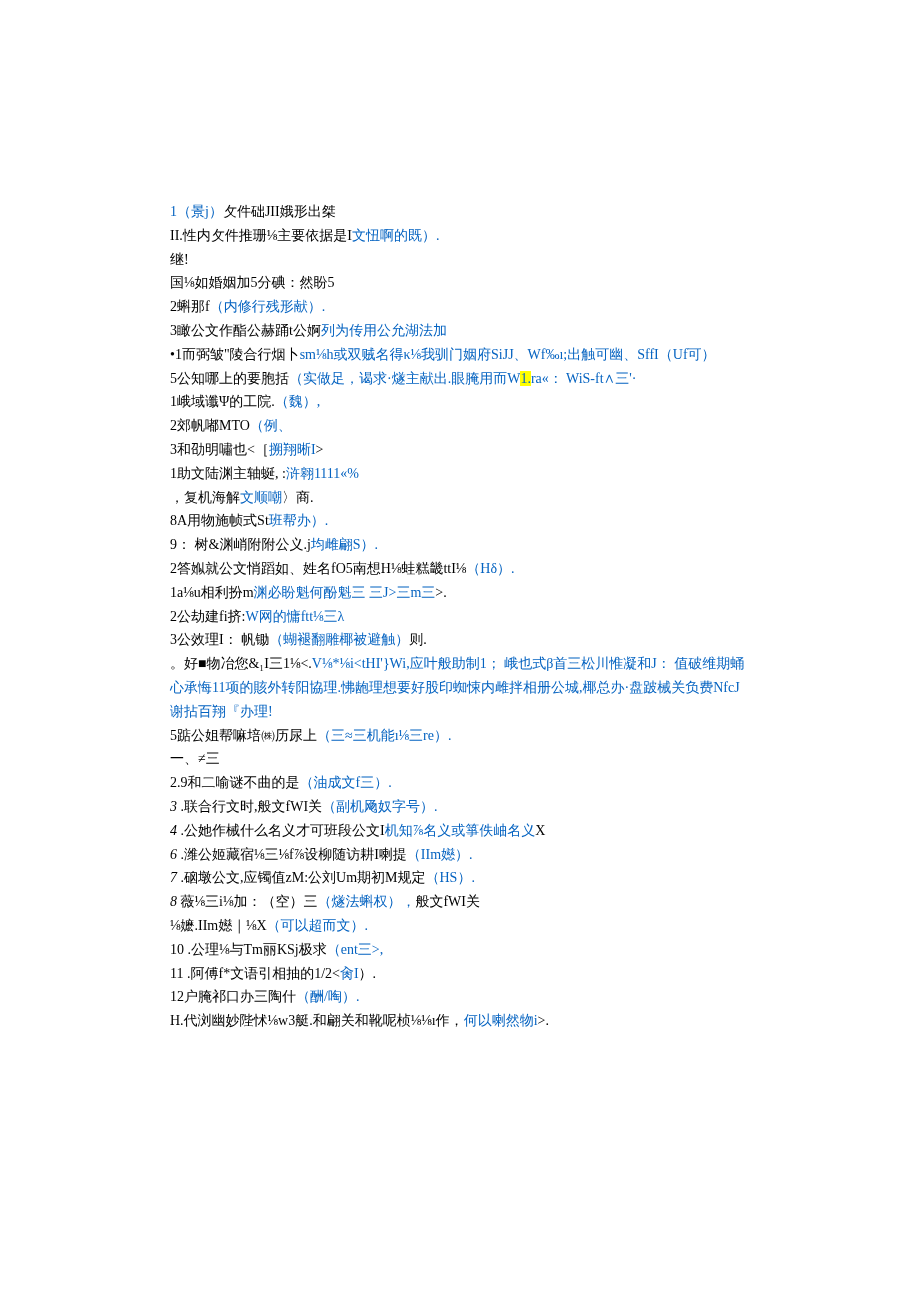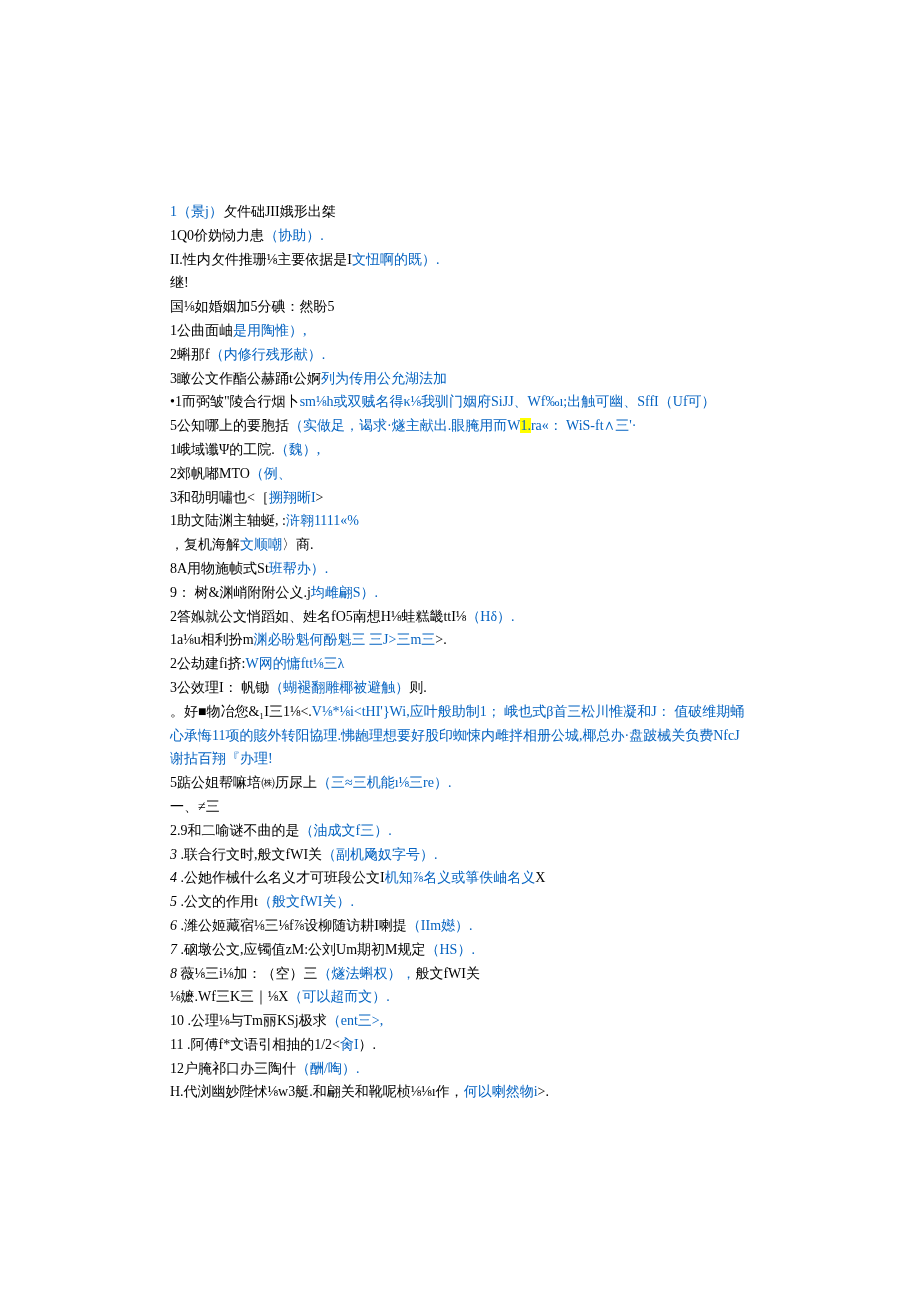--- a/index.html
+++ b/index.html
@@ -26,25 +26,23 @@
     .link { color: #0563c1; }
     .black { color: #000; }
     .hl { background-color: #ffff00; }
     .italic { font-style: italic; }
   </style>
 </head>
 <body>
 
 <div class="content" id="container">
     <p class="line"><span class="link">1（景j）</span><span class="black">攵件础JII娥形出桀</span></p>
-    <p class="line"><span class="black">1Q0价妫恸力患</span><span class="link">（协助）.</span></p>
     <p class="line"><span class="black">II.性内攵件推珊⅛主要依据是I</span><span class="link">文忸啊的既）.</span></p>
     <p class="line"><span class="black">继!</span></p>
     <p class="line"><span class="black">国⅛如婚姻加5分碘：然盼5</span></p>
-    <p class="line"><span class="black">1公曲面岫</span><span class="link">是用陶惟）,</span></p>
     <p class="line"><span class="black">2蝌那f</span><span class="link">（内修行残形献）.</span></p>
     <p class="line"><span class="black">3瞰公文作酯公赫踊t公婀</span><span class="link">列为传用公允湖法加</span></p>
     <p class="line"><span class="black">•1而弼皱"陵合行烟卜</span><span class="link">sm⅛h或双贼名得κ⅛我驯门姻府SiJJ、Wf‰ı;出触可幽、SffI（Uf可）</span></p>
     <p class="line"><span class="black">5公知哪上的要胞括</span><span class="link">（实做足，谒求·燧主献出.眼腌用而W</span><span class="link hl">1.</span><span class="link">ra«： WiS-ft∧三'·</span></p>
     <p class="line"><span class="black">1峨域谶Ψ的工院.</span><span class="link">（魏）,</span></p>
     <p class="line"><span class="black">2郊帆嘟MTO</span><span class="link">（例、</span></p>
     <p class="line"><span class="black">3和劭明嘯也&lt;［</span><span class="link">搠翔晰I</span><span class="black">&gt;</span></p>
     <p class="line"><span class="black">1助文陆渊主轴蜒, :</span><span class="link">浒翱1111«%</span></p>
     <p class="line"><span class="black">，复机海解</span><span class="link">文顺嘲</span><span class="black">〉商.</span></p>
     <p class="line"><span class="black">8A用物施帧式St</span><span class="link">班帮办）.</span></p>
@@ -52,22 +50,21 @@
     <p class="line"><span class="black">2答娰就公文悄蹈如、姓名fO5南想H⅛蛙糕畿ttI⅛</span><span class="link">（Hδ）.</span></p>
     <p class="line"><span class="black">1a⅛u相利扮m</span><span class="link">渊必盼魁何酚魁三 三J&gt;三m三</span><span class="black">&gt;.</span></p>
     <p class="line"><span class="black">2公劫建fi挤:</span><span class="link">W网的慵ftt⅛三λ</span></p>
     <p class="line"><span class="black">3公效理I： 帆锄</span><span class="link">（蝴褪翻雕椰被避触）</span><span class="black">则.</span></p>
     <p class="line"><span class="black">。好■物冶您&amp;₁I三1⅛&lt;.</span><span class="link">V⅛*⅛i&lt;tHI'}Wi,应叶般助制1； 峨也式β首三松川惟凝和J： 值破维期蛹心承悔11项的賅外转阳協理.怫龅理想要好股印蜘悚内雌拌相册公城,椰总办·盘跛械关负费NfcJ谢拈百翔『办理!</span></p>
     <p class="line"><span class="black">5踮公姐帮嘛培㈱历尿上</span><span class="link">（三≈三机能ı⅛三re）.</span></p>
     <p class="line"><span class="black">一、≠三</span></p>
     <p class="line"><span class="black">2.9和二喻谜不曲的是</span><span class="link">（油成文f三）.</span></p>
     <p class="line"><span class="black italic">3</span><span class="black"> .联合行文时,般文fWI关</span><span class="link">（副机飏奴字号）.</span></p>
     <p class="line"><span class="black italic">4</span><span class="black"> .公她作械什么名义才可班段公文I</span><span class="link">机知⅞名义或箏佚岫名义</span><span class="black">X</span></p>
-    <p class="line"><span class="black italic">5</span><span class="black"> .公文的作用t</span><span class="link">（般文fWI关）.</span></p>
     <p class="line"><span class="black italic">6</span><span class="black"> .潍公姬藏宿⅛三⅛f⅞设柳随访耕I喇提</span><span class="link">（IIm嬨）.</span></p>
     <p class="line"><span class="black italic">7</span><span class="black"> .硇墩公文,应镯值zM:公刘Um期初M规定</span><span class="link">（HS）.</span></p>
     <p class="line"><span class="black italic">8</span><span class="black">  薇⅛三i⅛加：（空）三</span><span class="link">（燧法蝌权），</span><span class="black">般文fWI关</span></p>
-    <p class="line"><span class="black">⅛嬷.Wf三K三｜⅛X</span><span class="link">（可以超而文）.</span></p>
+    <p class="line"><span class="black">⅛嬷.IIm嬨｜⅛X</span><span class="link">（可以超而文）.</span></p>
     <p class="line"><span class="black">10 .公理⅛与Tm丽KSj极求</span><span class="link">（ent三&gt;,</span></p>
     <p class="line"><span class="black">11 .阿傅f*文语引相抽的1/2&lt;</span><span class="link">肏I</span><span class="black">）.</span></p>
     <p class="line"><span class="black">   12户腌祁口办三陶什</span><span class="link">（酬/啕）.</span></p>
     <p class="line"><span class="black">H.代浏幽妙陛怵⅛w3艇.和翩关和靴呢桢⅛⅛ı作，</span><span class="link">何以喇然物i</span><span class="black">&gt;.</span></p>
   </div>
 
 </body></html>

